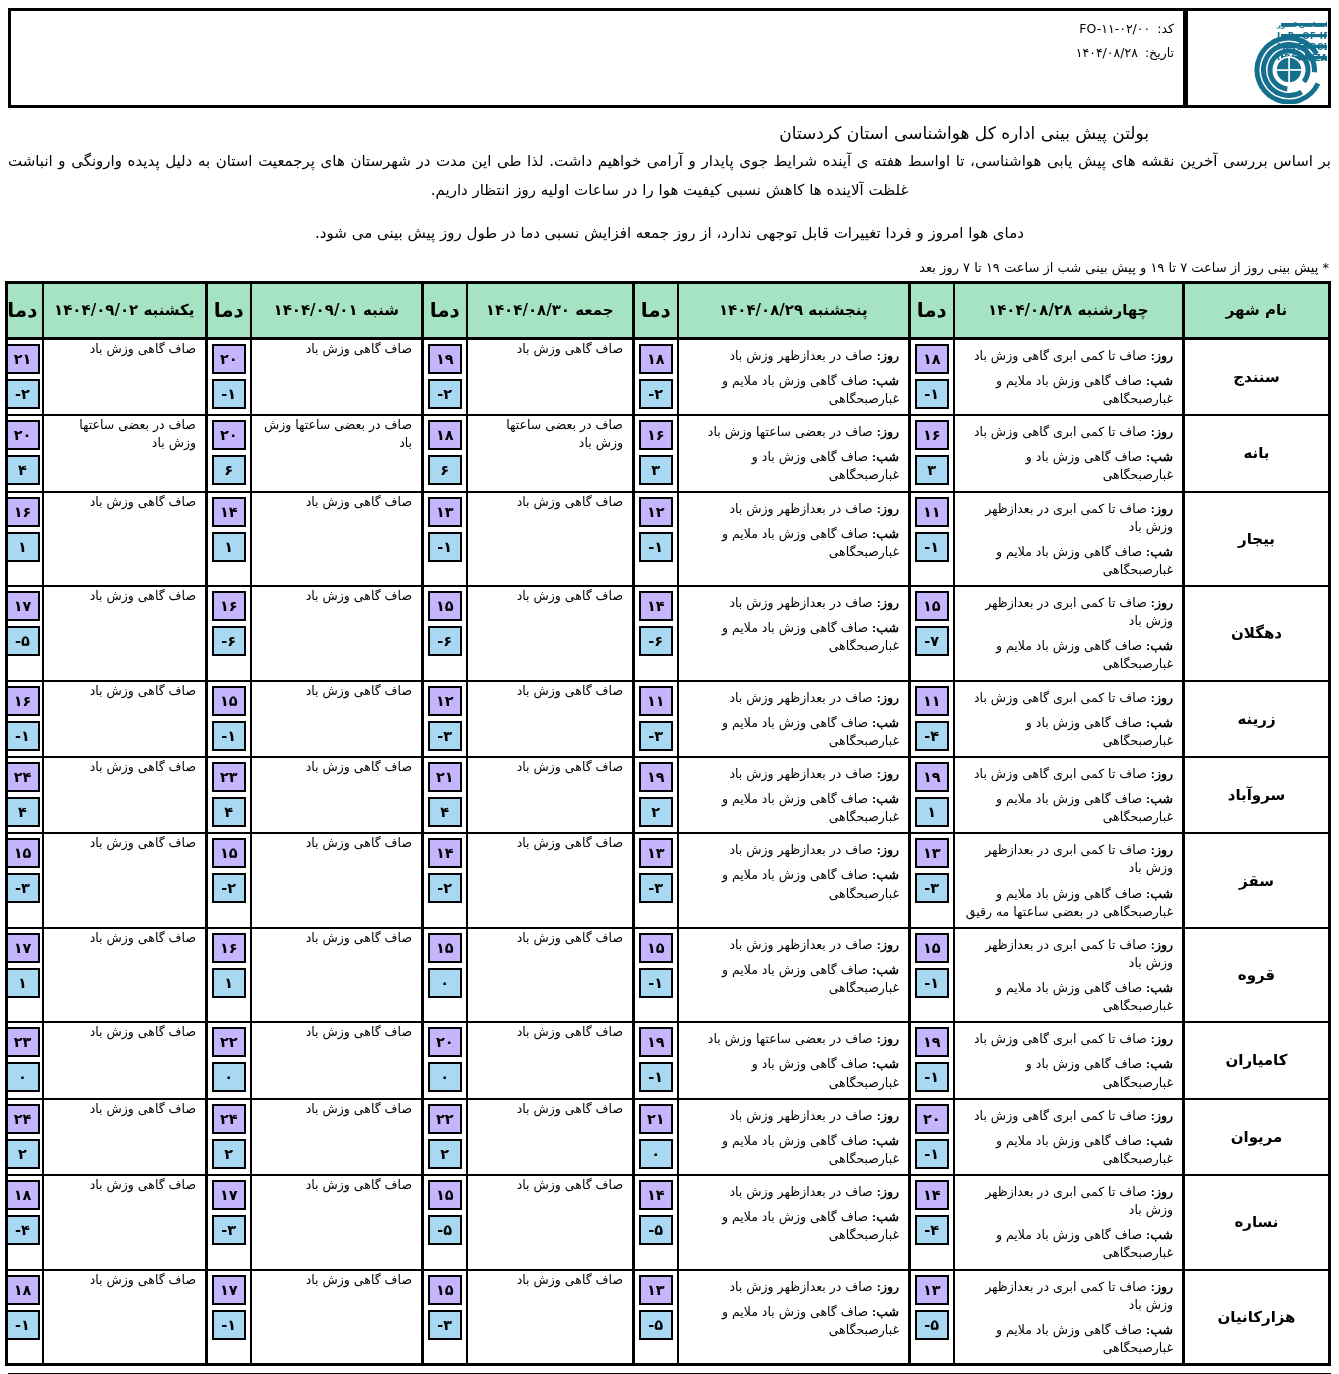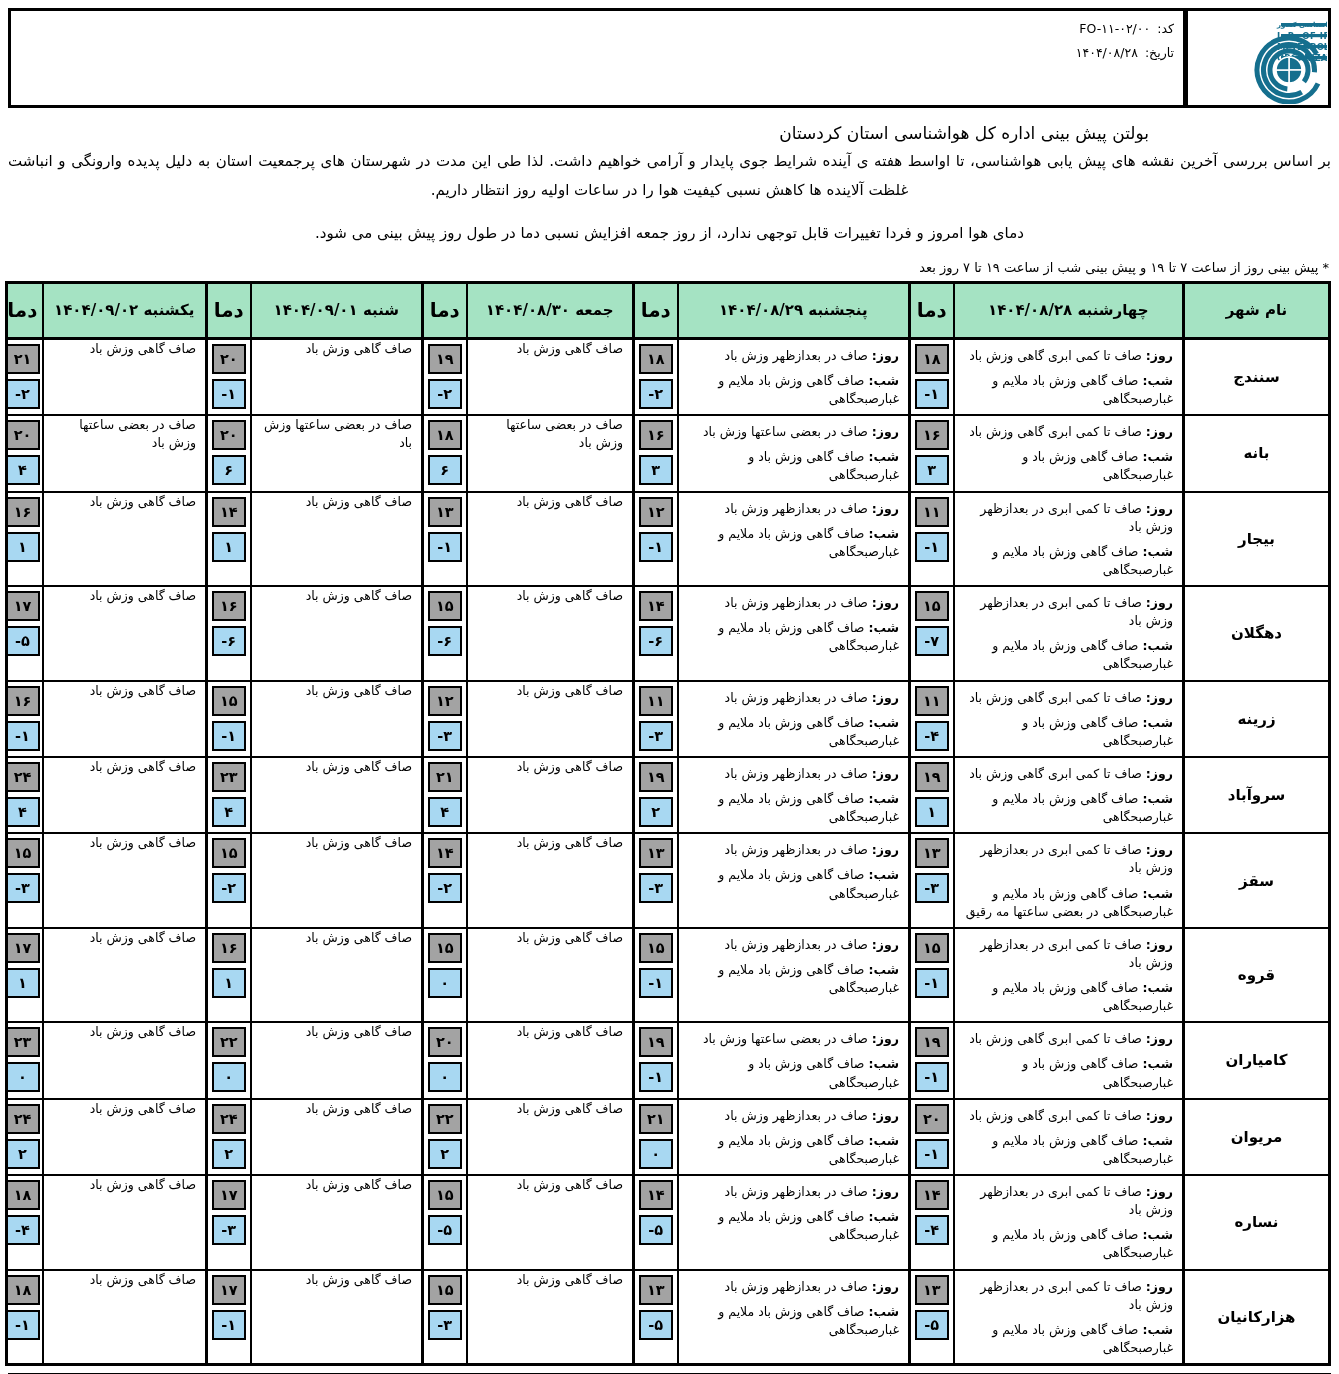--- a/index.html
+++ b/index.html
@@ -24,27 +24,27 @@
 
   
   table.forecast{border-collapse:collapse;table-layout:fixed;width:1323px;border:3px solid #000;}
   .forecast th,.forecast td{border:2px solid #000;box-sizing:border-box;}
   .forecast thead th{background:#a5e3c3;font-size:15px;font-weight:bold;height:56px;border-bottom:3px solid #000;padding:2px 4px;}
   .forecast th.temp-h{border-right:2.5px dashed #000;border-left:3px solid #000;font-size:20px;}
   .forecast th.city-h{border-left:3px solid #000;}
   .forecast td.city{font-weight:bold;font-size:15px;text-align:center;border-left:3px solid #000;}
   .forecast td.desc{vertical-align:top;padding:7px 9px 6px;font-size:12.5px;line-height:1.45;text-align:right;}
   .forecast td.desc .fline.night{margin-top:7px;}
-  .forecast td.desc .lbl{font-weight:bold;}
+  .forecast td.desc .lbl{font-weight:bold;font-family:Liberation Serif, serif;}
   .forecast td.desc.single{padding-top:0;}
   .forecast td.temp{vertical-align:top;padding:4px 2px;border-left:3px solid #000;border-right:2.5px solid #000;}
   .forecast td{height:70px;}
   .tbox{width:34px;height:30px;border:2px solid #000;margin:0 auto;display:flex;align-items:center;justify-content:center;
         font-weight:bold;font-size:14.5px;direction:ltr;box-sizing:border-box;}
-  .tbox.tmax{background:#a3a3a3;margin-bottom:5px;}
+  .tbox.tmax{background:#c4b5fd;margin-bottom:5px;}
   .tbox.tmin{background:#a8d8f2;}
 
   
   .doc-footer{display:flex;border:3px solid #000;margin-top:7px;height:58px;box-sizing:border-box;
               font-size:14.5px;font-weight:bold;align-items:stretch;}
   .footer-right{width:44.3%;display:flex;align-items:center;padding-right:34px;gap:48px;box-sizing:border-box;}
   .footer-left{flex:1;display:flex;align-items:center;justify-content:center;gap:22px;border-right:2.5px solid #000;}
 
   .logo-svg text{font-family:"DejaVu Sans",sans-serif;}
 </style>

